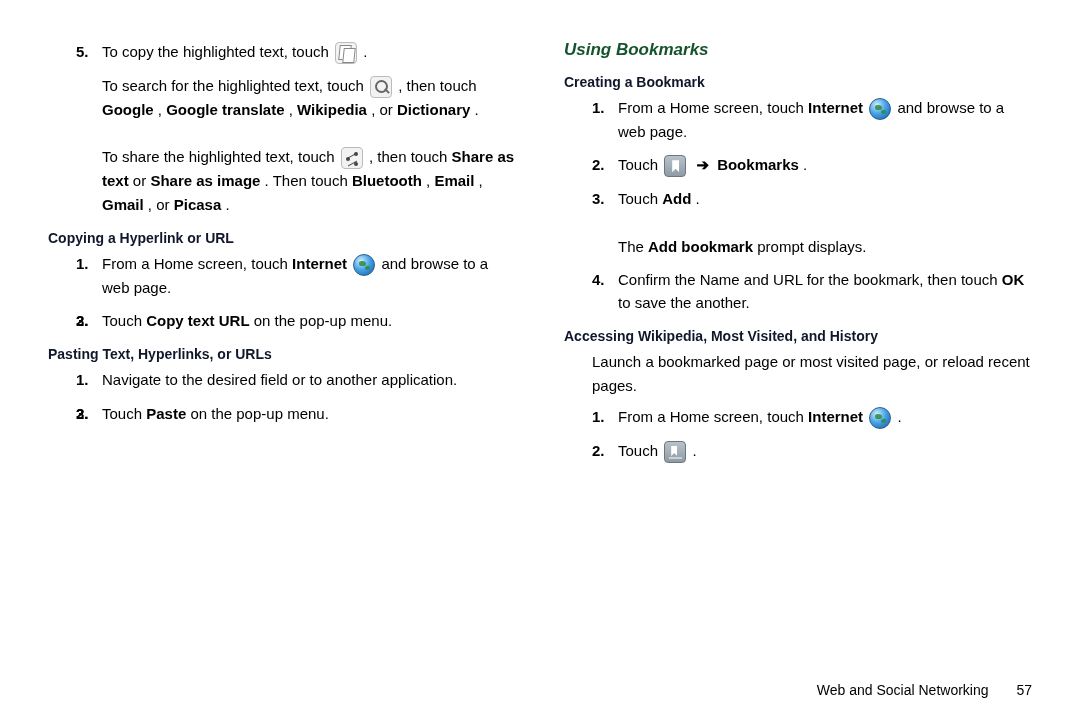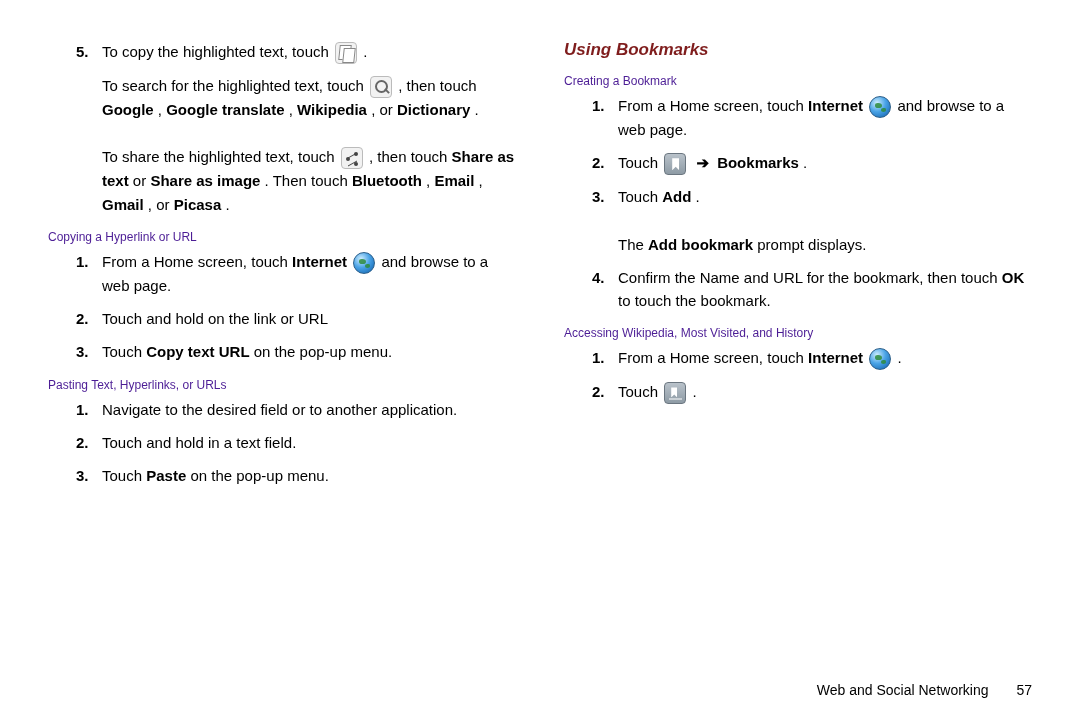--- a/index.html
+++ b/index.html
@@ -8,22 +8,22 @@
     font-family:Arial,Helvetica,sans-serif;
     font-size:15px;color:#000;
     box-sizing:border-box;
     padding:40px 48px 0 48px;
     position:relative;
   }
   .cols{display:flex;gap:48px}
   .col{flex:1;min-width:0}
   p,li{line-height:1.55;margin:0 0 8px 0}
   .b{font-weight:bold}
-  .h-red{color:#4c1d95;font-weight:normal;font-size:12px;margin:14px 0 6px 0}
-  .h-blue{color:#7f1d1d;font-weight:bold;font-style:italic;font-size:17px;margin:0 0 8px 0}
+  .h-red{color:#0f172a;font-weight:bold;font-size:14px;margin:14px 0 6px 0}
+  .h-blue{color:#14532d;font-weight:bold;font-style:italic;font-size:17px;margin:0 0 8px 0}
   ol.num{list-style:none;padding:0;margin:0 0 0 28px}
   ol.num>li{position:relative;padding-left:26px;margin-bottom:10px}
   ol.num>li>.n{position:absolute;left:0;font-weight:bold}
   .indent{margin-left:28px}
   .icon{
     display:inline-block;vertical-align:middle;
     width:22px;height:22px;border-radius:4px;
     background:#8e9ba5;border:1px solid #6b7680;
     position:relative;margin:0 2px;box-sizing:border-box;
   }
@@ -145,39 +145,37 @@
     <ol class="num">
       <li>
         <span class="n">1.</span>
         <span>From a Home screen, touch </span>
         <span class="b">Internet</span>
         <span class="icon icon-globe"></span>
         <span> and browse to a web page.</span>
       </li>
       <li>
         <span class="n">2.</span>
-        <span>Touch and hold on the link or URL</span>
       </li>
       <li>
         <span class="n">3.</span>
         <span>Touch </span>
         <span class="b">Copy text URL</span>
         <span> on the pop-up menu.</span>
       </li>
     </ol>
 
     <div class="h-red">Pasting Text, Hyperlinks, or URLs</div>
     <ol class="num">
       <li>
         <span class="n">1.</span>
         <span>Navigate to the desired field or to another application.</span>
       </li>
       <li>
         <span class="n">2.</span>
-        <span>Touch and hold in a text field.</span>
       </li>
       <li>
         <span class="n">3.</span>
         <span>Touch </span>
         <span class="b">Paste</span>
         <span> on the pop-up menu.</span>
       </li>
     </ol>
   </div>
 
@@ -209,25 +207,26 @@
         <p style="margin-top:24px">
           <span>The </span>
           <span class="b">Add bookmark</span>
           <span> prompt displays.</span>
         </p>
       </li>
       <li>
         <span class="n">4.</span>
         <span>Confirm the Name and URL for the bookmark, then touch </span>
         <span class="b">OK</span>
-        <span> to touch the bookmark.</span>
+        <span> to save the another.</span>
       </li>
     </ol>
 
     <div class="h-red">Accessing Wikipedia, Most Visited, and History</div>
+    <p class="indent">Launch a bookmarked page or most visited page, or reload recent pages.</p>
     <ol class="num">
       <li>
         <span class="n">1.</span>
         <span>From a Home screen, touch </span>
         <span class="b">Internet</span>
         <span class="icon icon-globe"></span>
         <span> .</span>
       </li>
       <li>
         <span class="n">2.</span>

